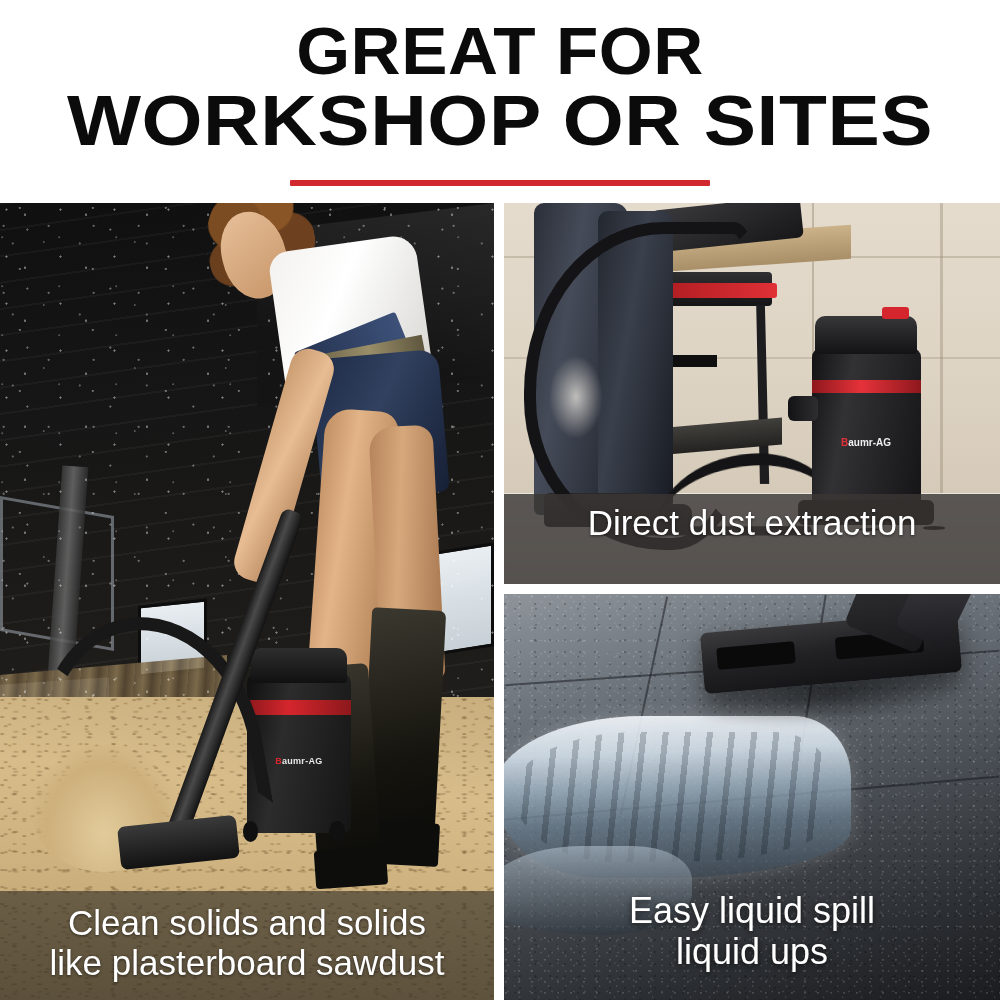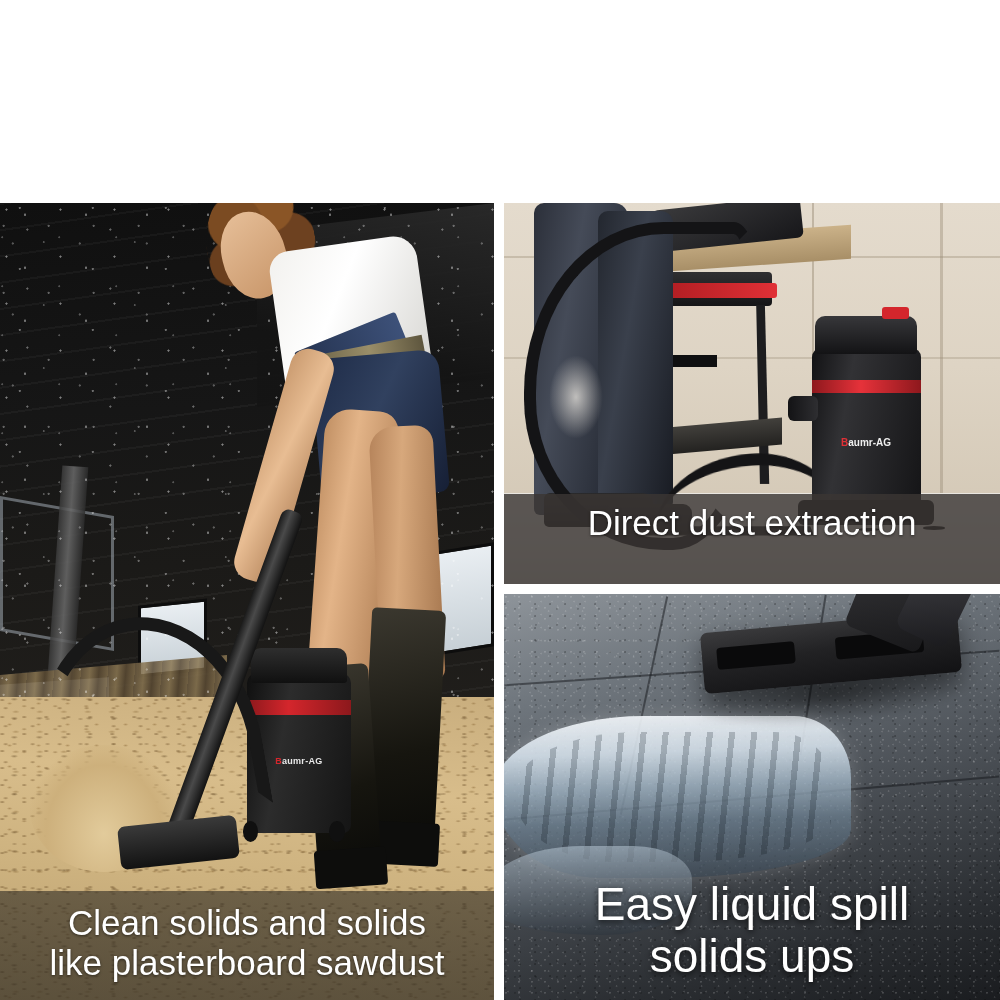--- a/index.html
+++ b/index.html
@@ -551,28 +551,33 @@
     z-index: 4;
   }
 
   .band-tr { top: 291px; height: 90px; background: rgba(58,54,51,0.82); }
   .cap-tr  { top: 300px; font-size: 35px; }
 
   .band-bl { top: 688px; height: 109px;
              background: linear-gradient(180deg, rgba(34,32,28,0.56) 0%, rgba(34,32,28,0.62) 100%); }
   .cap-bl  { top: 700px; font-size: 35px; }
 
-  .cap-br  { top: 284px; font-size: 46px; }
+  .cap-br  { top: 296px; font-size: 36px; }
   .cap-br .line { text-shadow: 0 2px 6px rgba(0,0,0,0.75); }
 </style>
 </head>
 <body>
 
 <div id="promo-root">
 
+  <div class="header">
+    <div class="headline headline-1">GREAT FOR</div>
+    <div class="headline headline-2">WORKSHOP OR SITES</div>
+    <div class="rule"></div>
+  </div>
 
   <div class="panel panel-left">
     <div class="scene">
       <div class="l-wall"></div>
       <div class="l-wall-ribs"></div>
       <div class="l-ceiling"></div>
       <div class="l-frame"></div>
       <div class="l-duct"></div>
       <div class="l-window l-win-a"></div>
       <div class="l-window l-win-b"></div>
@@ -682,17 +687,17 @@
       <div class="br-nozzle-head">
         <div class="br-nozzle-slot sl1"></div>
         <div class="br-nozzle-slot sl2"></div>
       </div>
       <div class="br-nozzle-neck"></div>
       <div class="br-wand"></div>
     </div>
 
     <div class="caption cap-br">
       <div class="line">Easy liquid spill</div>
-      <div class="line">solids ups</div>
+      <div class="line">liquid ups</div>
     </div>
   </div>
 
 </div>
 
 </body></html>

